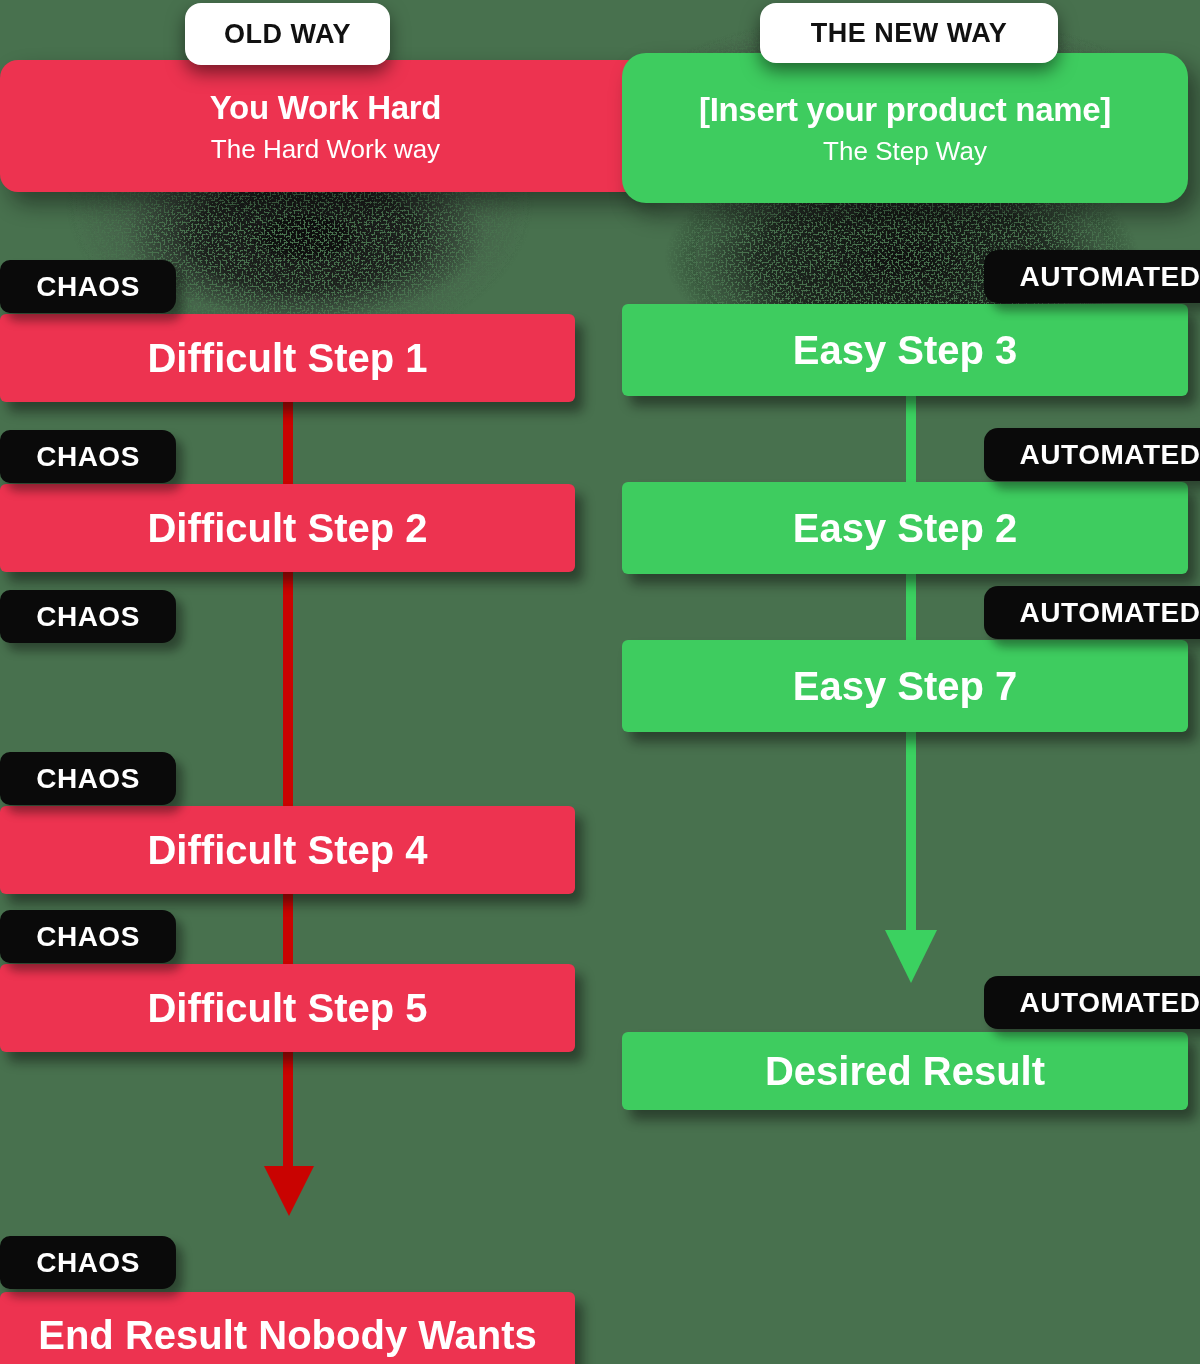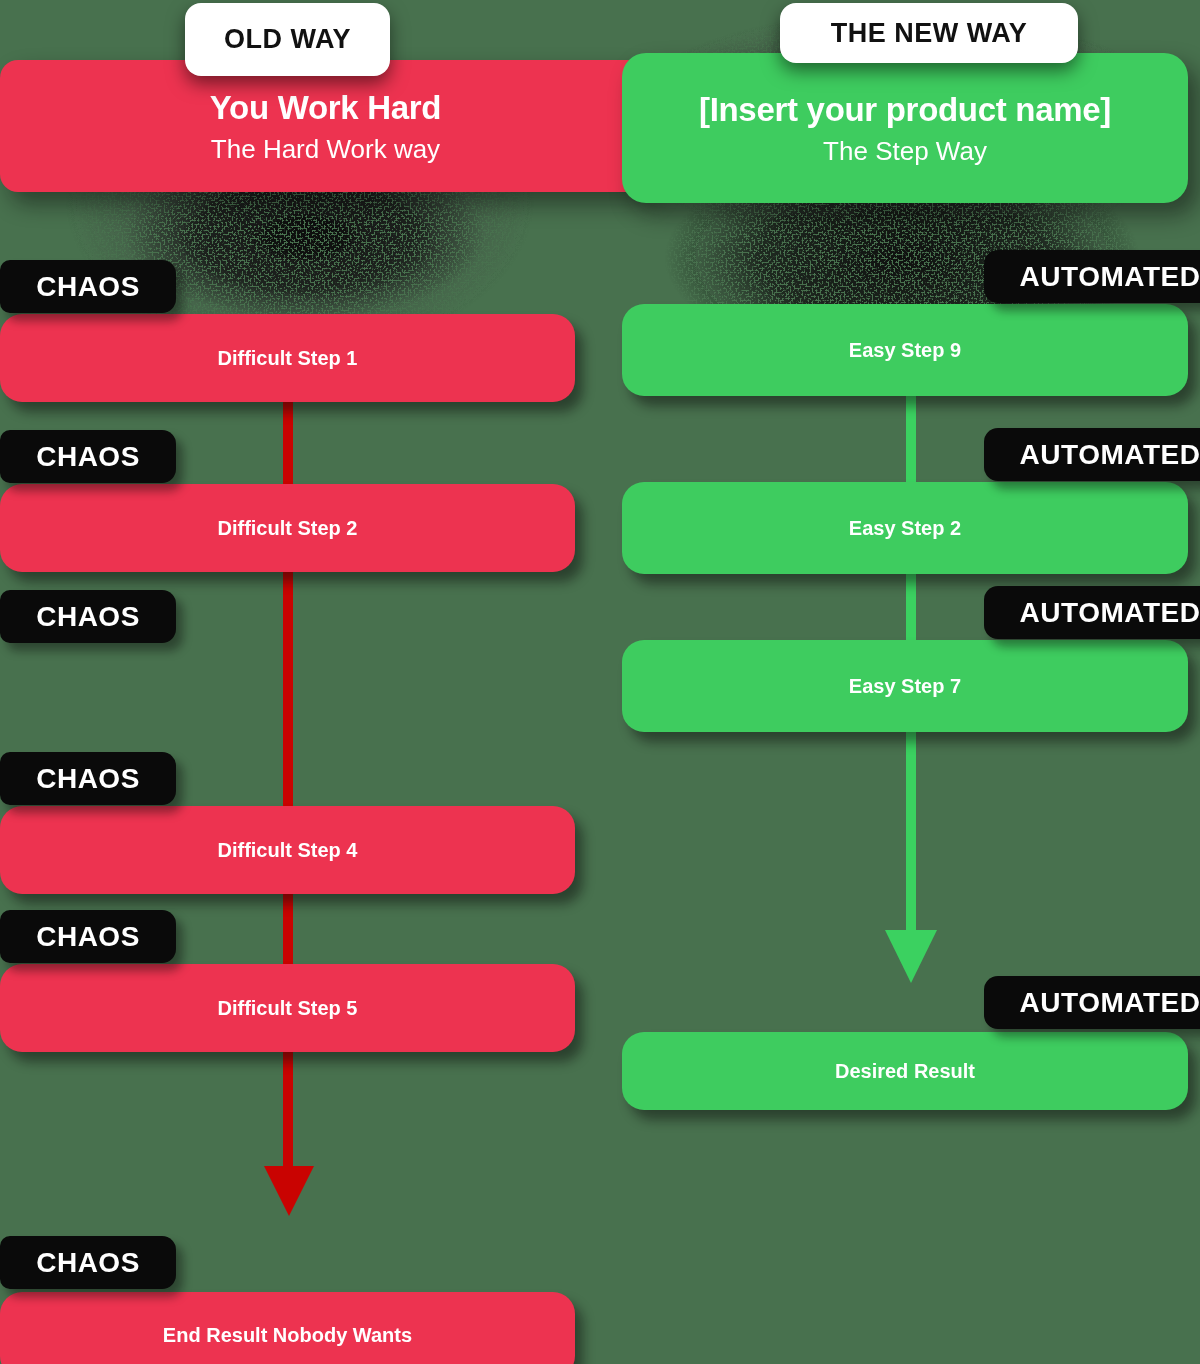--- a/index.html
+++ b/index.html
@@ -17,22 +17,22 @@
   .arrowhead { position:absolute; z-index:2; clip-path:polygon(0 0,100% 0,50% 100%); }
   .arrowhead-red   { left:264px; top:1166px; width:50px; height:50px; background:var(--old-arrow,#C90301); }
   .arrowhead-green { left:885px; top:930px;  width:52px; height:53px; background:var(--new-arrow,#3BD160); }
 
   .badge {
     position:absolute; z-index:6; background:var(--badge-bg,#fff); color:var(--badge-text,#111);
     border-radius:16px; display:flex; align-items:center; justify-content:center;
     font-weight:700; font-size:27px; letter-spacing:.5px;
     box-shadow:0 8px 18px rgba(0,0,0,.5);
   }
-  .badge-old { left:185px; top:3px; width:205px; height:73px; }
-  .badge-new { left:760px; top:3px; width:298px; height:60px;margin-left:20px; }
+  .badge-old { left:185px; top:3px; width:205px; height:62px; }
+  .badge-new { left:760px; top:3px; width:298px; height:60px; }
 
   .header {
     position:absolute; z-index:5; display:flex; flex-direction:column;
     align-items:center; justify-content:center; gap:12px; text-align:center;
     box-shadow:10px 12px 22px rgba(8,8,8,.45);
   }
   .header .title    { font-size:33px; font-weight:700; letter-spacing:-.3px; line-height:1; }
   .header .subtitle { font-size:26px; font-weight:400; line-height:1; }
   .header-old { left:0;     top:60px; width:651px; height:132px; background:var(--old-accent,#ED3350);
                 border-radius:18px 24px 24px 18px; }
@@ -43,21 +43,21 @@
     position:absolute; z-index:5; height:53px; background:var(--label-bg,#0A0A0A);
     display:flex; align-items:center; justify-content:center;
     font-weight:700; font-size:28px; letter-spacing:.5px;
     border-radius:14px; box-shadow:7px 8px 10px rgba(8,8,8,.4);
   }
   .tag-left  { left:0;     width:176px; border-top-left-radius:10px; border-bottom-left-radius:10px; }
   .tag-right { left:972px; width:252px;margin-left:12px; }
 
   .box {
     position:absolute; z-index:4; display:flex; align-items:center; justify-content:center;
-    font-weight:700; font-size:20px; border-radius:22px; text-align:center;
+    font-weight:700; font-size:40px; border-radius:6px; text-align:center;
     box-shadow:8px 10px 12px rgba(8,8,8,.45);
   }
   .box-red   { left:0;     width:575px; height:88px;  background:var(--old-accent,#ED3350); }
   .box-green { left:622px; width:566px; height:92px;  background:var(--new-accent,#3ECC5F); }
   .box-result-old   { height:86px; }
   .box-result-new   { height:78px; }
 </style>
 </head>
 <body>
 
@@ -129,21 +129,21 @@
   <div class="badge badge-new">
     <span>THE NEW WAY</span>
   </div>
 
   <div class="header header-new">
     <div class="title">[Insert your product name]</div>
     <div class="subtitle">The Step Way</div>
   </div>
 
   <div class="tag tag-right" style="top:250px">AUTOMATED</div>
-  <div class="box box-green" style="top:304px">Easy Step 9</div>
+  <div class="box box-green" style="top:304px">Easy Step 3</div>
 
   <div class="tag tag-right" style="top:428px">AUTOMATED</div>
   <div class="box box-green" style="top:482px">Easy Step 2</div>
 
   <div class="tag tag-right" style="top:586px">AUTOMATED</div>
   <div class="box box-green" style="top:640px">Easy Step 7</div>
 
   <div class="tag tag-right" style="top:976px">AUTOMATED</div>
   <div class="box box-green box-result-new" style="top:1032px">Desired Result</div>
 

